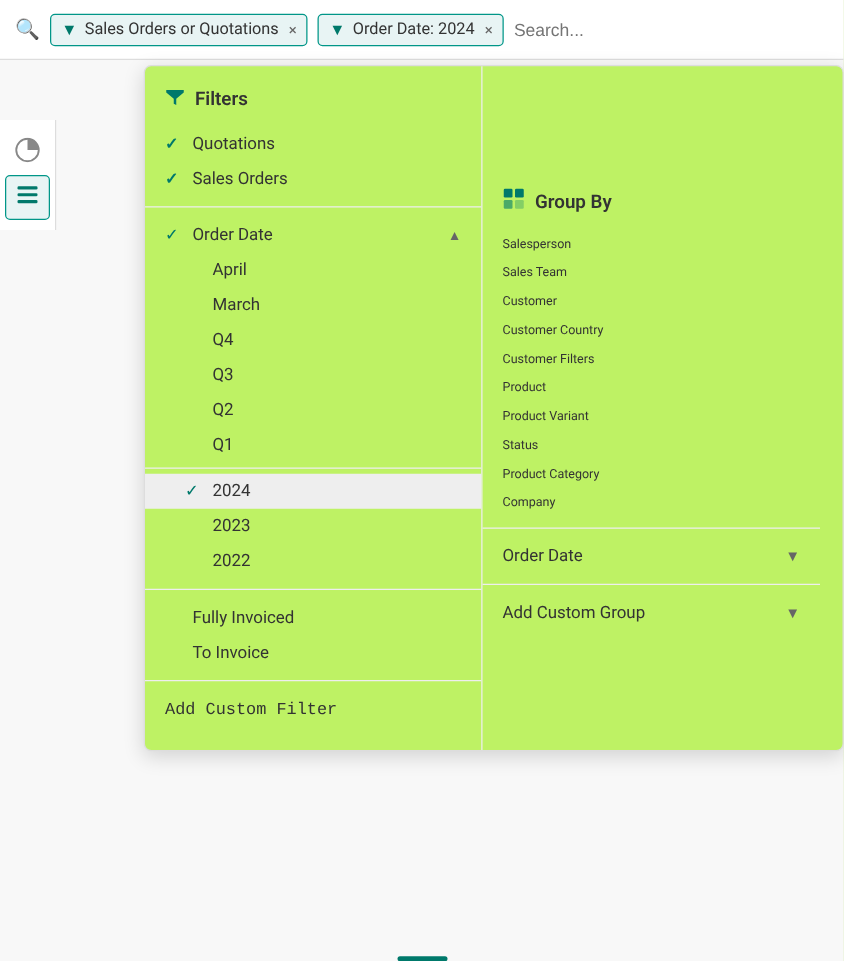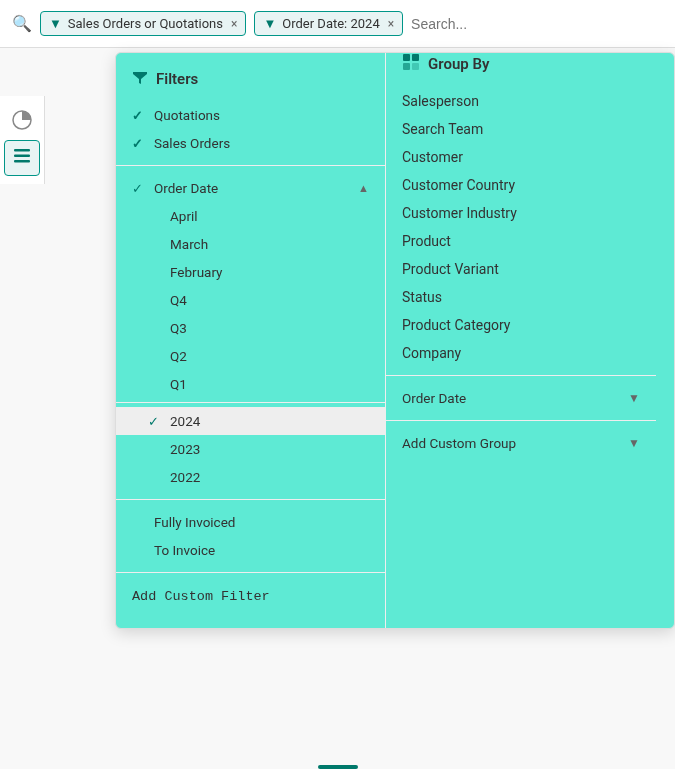--- a/index.html
+++ b/index.html
@@ -94,27 +94,28 @@
       background: #e8f4f4;
       border: 1px solid #009688;
       color: #00796b;
     }
 
     
     .dropdown-panel {
       position: absolute;
       top: 52px;
       left: 115px;
-      background: #5eead4;
+      background: #bef264;
       border: 1px solid #ddd;
       border-radius: 6px;
       box-shadow: 0 4px 16px rgba(0,0,0,0.15);
       display: flex;
       z-index: 100;
       min-width: 560px;
+      align-items: center;
     }
 
     
     .filters-col {
       width: 270px;
       padding: 16px 0;
       border-right: 1px solid #eee;
     }
 
     .col-header {
@@ -203,21 +204,21 @@
       width: 270px;
       padding: 0 0;
     }
 
     .groupby-item {
       display: flex;
       align-items: center;
       padding: 6px 16px;
       cursor: pointer;
       color: #333;
-      font-size: 14px;
+      font-size: 10px;
     }
 
     .groupby-divider {
       border: none;
       border-top: 1px solid #eee;
       margin: 8px 0;
     }
 
     .groupby-dropdown-item {
       display: flex;
@@ -332,24 +333,20 @@
     <div class="filter-item indented">
       <span class="check-mark"></span>
       <span>April</span>
     </div>
     <div class="filter-item indented">
       <span class="check-mark"></span>
       <span>March</span>
     </div>
     <div class="filter-item indented">
       <span class="check-mark"></span>
-      <span>February</span>
-    </div>
-    <div class="filter-item indented">
-      <span class="check-mark"></span>
       <span>Q4</span>
     </div>
     <div class="filter-item indented">
       <span class="check-mark"></span>
       <span>Q3</span>
     </div>
     <div class="filter-item indented">
       <span class="check-mark"></span>
       <span>Q2</span>
     </div>
@@ -401,30 +398,30 @@
           <rect x="10" y="10" width="7" height="7" rx="1" fill="#00796b" opacity="0.3"></rect>
         </svg>
       </span>
       <span>Group By</span>
     </div>
 
     <div class="groupby-item">
       <span>Salesperson</span>
     </div>
     <div class="groupby-item">
-      <span>Search Team</span>
+      <span>Sales Team</span>
     </div>
     <div class="groupby-item">
       <span>Customer</span>
     </div>
     <div class="groupby-item">
       <span>Customer Country</span>
     </div>
     <div class="groupby-item">
-      <span>Customer Industry</span>
+      <span>Customer Filters</span>
     </div>
     <div class="groupby-item">
       <span>Product</span>
     </div>
     <div class="groupby-item">
       <span>Product Variant</span>
     </div>
     <div class="groupby-item">
       <span>Status</span>
     </div>

